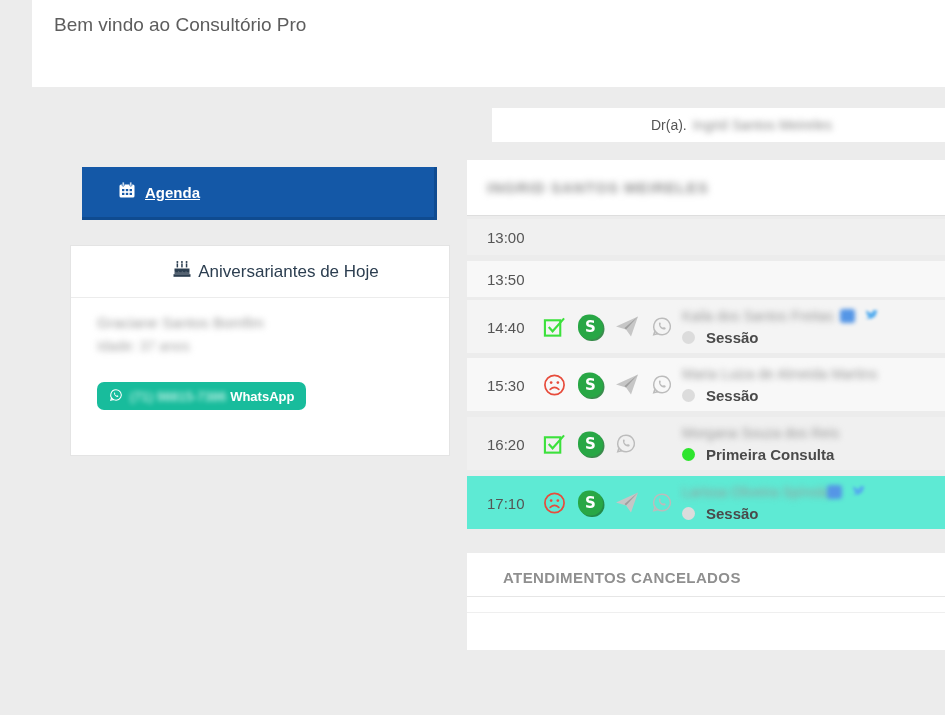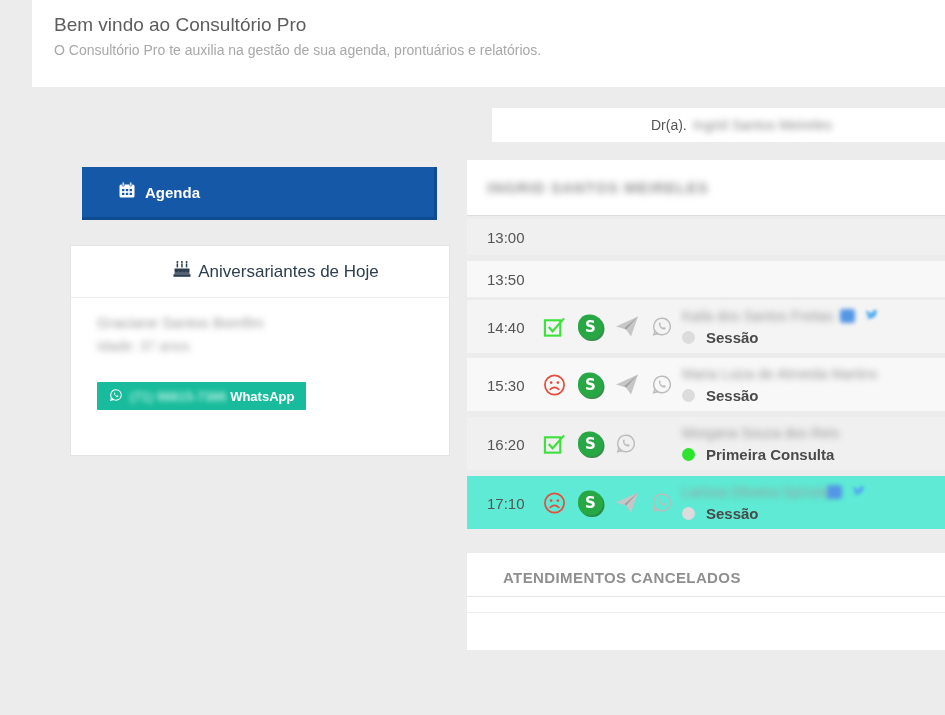--- a/index.html
+++ b/index.html
@@ -14,30 +14,30 @@
   
   .doctor-bar { position:absolute; left:460px; top:108px; width:485px; height:34px; background:#ffffff;
                 display:flex; align-items:center; padding-left:14px; cursor:pointer;justify-content:center; }
   .doctor-prefix { font-size:14px; color:#555; margin-right:6px; }
   .doctor-name-val { font-size:14px; color:#8d8d8d; filter:blur(3px); }
 
   
   .agenda-btn { position:absolute; left:50px; top:167px; width:355px; height:53px; background:#1458a7;
                 border-right:3px solid #0f4b90; border-bottom:3px solid #0f4b90;
                 display:flex; align-items:center; padding-left:37px; cursor:pointer; }
-  .agenda-btn .lbl { color:#fff; font-size:15px; font-weight:700; margin-left:10px; }
+  .agenda-btn .lbl { color:#fff; font-size:15px; font-weight:700; margin-left:10px;text-decoration:underline; }
 
   
   .bday-card { position:absolute; left:38px; top:245px; width:380px; height:211px; background:#fff; border:1px solid #e4e4e4; }
   .bday-head { height:52px; border-bottom:1px solid #ececec; display:flex; align-items:center; justify-content:center;
                font-size:17px; color:#2c3e50;padding-left:32px; }
   .bday-head svg { margin-right:7px; }
   .bday-name { position:absolute; left:26px; top:68px; font-size:15px; color:#9b9b9b; filter:blur(3px); }
   .bday-age  { position:absolute; left:26px; top:92px; font-size:14px; color:#a5a5a5; filter:blur(3px); }
-  .wa-btn { position:absolute; left:26px; top:136px; height:28px; background:#18bc9c; border-radius:1px;
+  .wa-btn { position:absolute; left:26px; top:136px; height:28px; background:#18bc9c; border-radius:7px;
             display:inline-flex; align-items:center; padding:0 12px; cursor:pointer; border:none;justify-content:center; }
   .wa-btn .phone { color:#eafff9; font-size:13px; margin:0 4px 0 7px; filter:blur(2.5px); }
   .wa-btn .wa-lbl { color:#fff; font-size:13px; font-weight:700; }
 
   
   .sched-head { position:absolute; left:435px; top:160px; width:510px; height:56px; background:#fff;
                 border-bottom:1px solid #dedede; display:flex; align-items:center; padding-left:20px; }
   .sched-head .docname { font-size:15px; font-weight:700; letter-spacing:1px; color:#8f8f8f;
                          text-transform:uppercase; filter:blur(3.5px); }
   .srow { position:absolute; left:435px; width:510px; }
@@ -68,21 +68,20 @@
                      letter-spacing:.4px; border-bottom:1px solid #e6e6e6; }
   .cancelled-empty { height:16px; border-bottom:1px solid #efefef; }
 </style>
 </head>
 <body>
 
 <div class="app">
 
   <div class="topbar">
     <div class="page-title">Bem vindo ao Consultório Pro</div>
-    <div class="page-subtitle">O Consultório Pro te auxilia na gestão de sua agenda, prontuários e relatórios.</div>
   </div>
 
   <div class="doctor-bar">
     <span class="doctor-prefix">Dr(a).</span>
     <span class="doctor-name-val">Ingrid Santos Meireles</span>
   </div>
 
   <div class="agenda-btn">
     <span>
       <svg width="16" height="16" viewBox="0 0 16 16">

